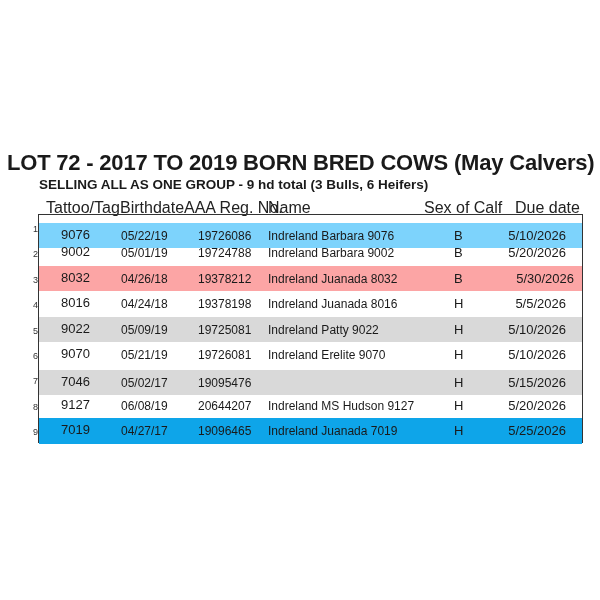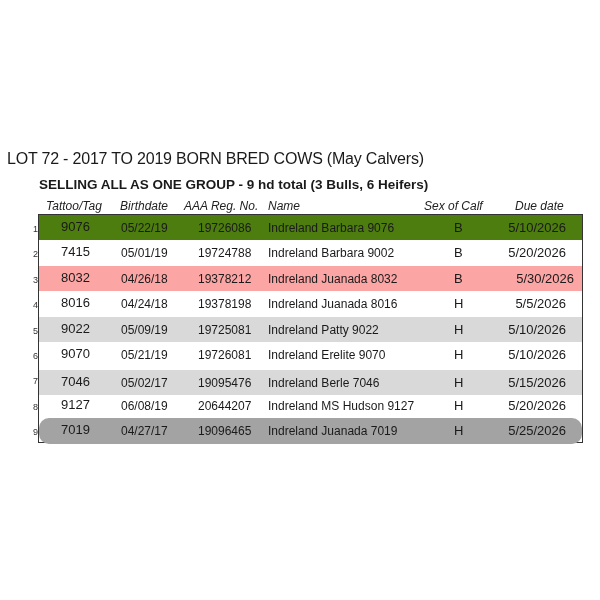--- a/index.html
+++ b/index.html
@@ -1,19 +1,19 @@
 <!DOCTYPE html>
 <html><head>
 <meta charset="utf-8">
 <style>
   html, body { margin: 0; padding: 0; background: #ffffff; }
   body { width: 600px; height: 600px; position: relative; overflow: hidden; font-family: "Liberation Sans", sans-serif; color: #1a1a1a; }
-  .title { position: absolute; left: 7px; top: 150px; font-size: 16px; font-weight: normal; letter-spacing: -0.2px; white-space: nowrap; }
+  .title { position: absolute; left: 7px; top: 150px; font-size: 22px; font-weight: bold; letter-spacing: -0.2px; white-space: nowrap; }
   .subtitle { position: absolute; left: 39px; top: 177px; font-size: 13.5px; font-weight: bold; white-space: nowrap; }
-  .header-row { position: absolute; left: 0; top: 199px; width: 552px; height: 16px; font-size: 12px; color: #222; font-style: italic; }
+  .header-row { position: absolute; left: 0; top: 199px; width: 552px; height: 16px; font-size: 16px; color: #222; }
   .header-row span { position: absolute; white-space: nowrap; }
   .table { position: absolute; left: 38px; top: 214px; width: 545px; height: 229px; border: 1.5px solid #333; box-sizing: border-box; }
   .row { position: absolute; left: 0; width: 100%; height: 25.4px; font-size: 12px; }
   .row.shaded { background: #d9d9d9; }
   .row span { position: absolute; top: 6px; white-space: nowrap; }
   .row .tag { font-size: 13px; top: 4px; }
   .row .due { font-size: 13px; top: 5px; }
   .row .sex { font-size: 13px; top: 5px; }
   .rownum { position: absolute; left: 30px; width: 8px; font-size: 9px; color: #333; text-align: right; }
 </style>
@@ -37,30 +37,30 @@
     <div class="rownum" style="top: 249.4px;">2</div>
     <div class="rownum" style="top: 274.8px;">3</div>
     <div class="rownum" style="top: 300.2px;">4</div>
     <div class="rownum" style="top: 325.6px;">5</div>
     <div class="rownum" style="top: 351px;">6</div>
     <div class="rownum" style="top: 376.4px;">7</div>
     <div class="rownum" style="top: 401.8px;">8</div>
     <div class="rownum" style="top: 427.2px;">9</div>
   </div>
 <div class="table" id="table">
-    <div class="row shaded" style="top: 0px; background: #4d7c0f;">
+    <div class="row shaded" style="top: 8px; background: #7dd3fc;">
     <span class="tag" style="left:22px">9076</span>
     <span style="left:82px">05/22/19</span>
     <span style="left:159px">19726086</span>
     <span style="left:229px">Indreland Barbara 9076</span>
     <span class="sex" style="left:415px">B</span>
     <span class="due" style="right:16px">5/10/2026</span>
   </div>
     <div class="row" style="top: 25.4px;">
-    <span class="tag" style="left:22px">7415</span>
+    <span class="tag" style="left:22px">9002</span>
     <span style="left:82px">05/01/19</span>
     <span style="left:159px">19724788</span>
     <span style="left:229px">Indreland Barbara 9002</span>
     <span class="sex" style="left:415px">B</span>
     <span class="due" style="right:16px">5/20/2026</span>
   </div>
     <div class="row shaded" style="top: 50.8px; background: #fca5a5;">
     <span class="tag" style="left:22px">8032</span>
     <span style="left:82px">04/26/18</span>
     <span style="left:159px">19378212</span>
@@ -89,33 +89,32 @@
     <span style="left:82px">05/21/19</span>
     <span style="left:159px">19726081</span>
     <span style="left:229px">Indreland Erelite 9070</span>
     <span class="sex" style="left:415px">H</span>
     <span class="due" style="right:16px">5/10/2026</span>
   </div>
     <div class="row shaded" style="top: 155px; background: rgb(217, 217, 217);">
     <span class="tag" style="left:22px">7046</span>
     <span style="left:82px">05/02/17</span>
     <span style="left:159px">19095476</span>
-    <span style="left:229px">Indreland Berle 7046</span>
     <span class="sex" style="left:415px">H</span>
     <span class="due" style="right:16px">5/15/2026</span>
   </div>
     <div class="row" style="top: 177.8px;">
     <span class="tag" style="left:22px">9127</span>
     <span style="left:82px">06/08/19</span>
     <span style="left:159px">20644207</span>
     <span style="left:229px">Indreland MS Hudson 9127</span>
     <span class="sex" style="left:415px">H</span>
     <span class="due" style="right:16px">5/20/2026</span>
   </div>
-    <div class="row shaded" style="top: 203.2px; background: #a3a3a3; border-radius: 10px;">
+    <div class="row shaded" style="top: 203.2px; background: #0ea5e9;">
     <span class="tag" style="left:22px">7019</span>
     <span style="left:82px">04/27/17</span>
     <span style="left:159px">19096465</span>
     <span style="left:229px">Indreland Juanada 7019</span>
     <span class="sex" style="left:415px">H</span>
     <span class="due" style="right:16px">5/25/2026</span>
   </div>
   </div>
 
 </body></html>

